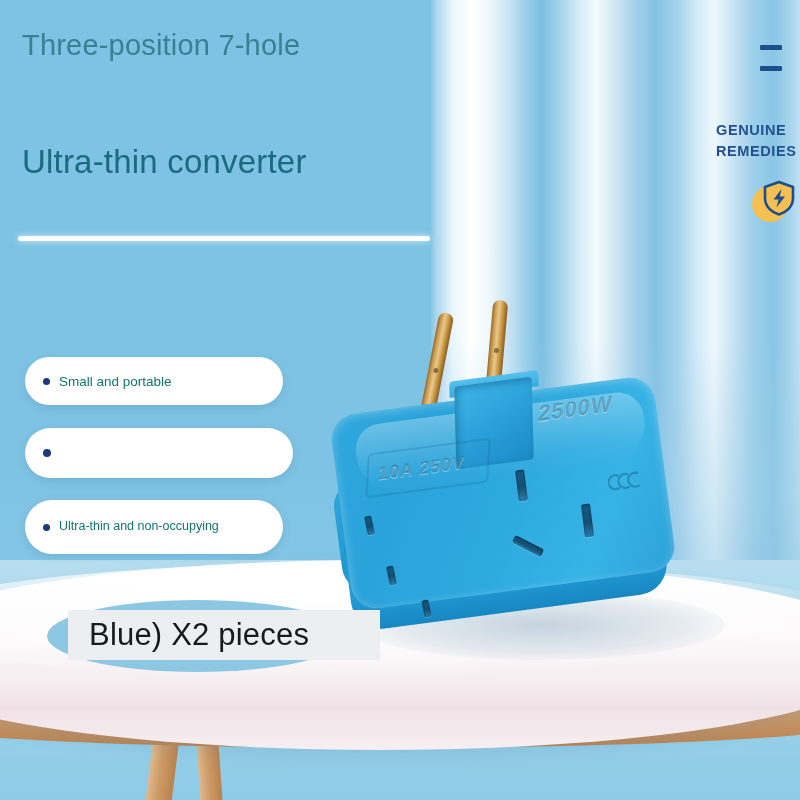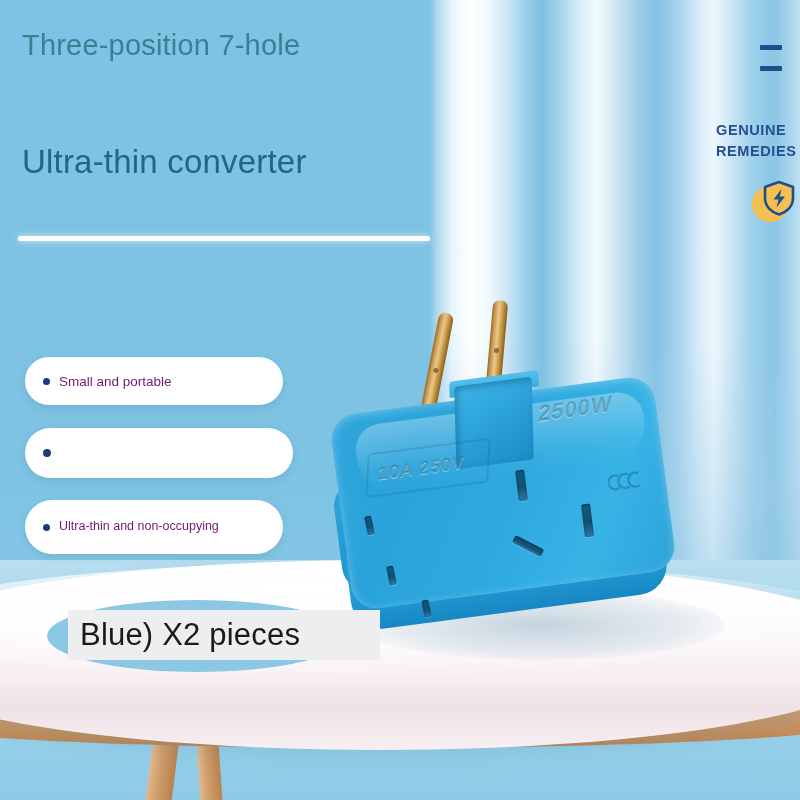--- a/index.html
+++ b/index.html
@@ -81,40 +81,40 @@
   
   .pill{
     position:absolute;display:flex;align-items:center;
     background:#ffffff;border-radius:30px;
     box-shadow:0 3px 9px rgba(60,120,150,.22);
   }
   .pill .dot{
     width:7px;height:7px;border-radius:50%;background:#1b3a7a;
     margin-right:9px;flex:0 0 auto;
   }
-  .pill .txt{color:#701a75;}
+  .pill .txt{color:#0f766e;}
   .pill-1{left:25px;top:357px;width:222px;height:48px;padding:0 18px;}
   .pill-1 .txt{font-size:13.5px;}
   .pill-2{left:25px;top:428px;width:232px;height:50px;padding:0 18px;}
   .pill-2 .txt{font-size:20px;}
   .pill-2 .dot{width:8px;height:8px;}
   .pill-3{left:25px;top:500px;width:222px;height:54px;padding:0 18px;}
   .pill-3 .txt{font-size:12.5px;line-height:1.24;}
 
   
   .banner-ellipse{
     position:absolute;left:47px;top:600px;width:300px;height:72px;
     background:#8cc8e4;border-radius:50%;
   }
   .banner-strip{
     position:absolute;left:68px;top:610px;width:312px;height:50px;
     background:#eceef0;
   }
   .banner-text{
-    position:absolute;left:80px;top:612px;width:310px;height:46px;
+    position:absolute;left:89px;top:612px;width:310px;height:46px;
     display:flex;align-items:center;
     font-size:31px;color:#1a1a1a;letter-spacing:.2px;text-align:right;
   }
 
   
   .wm-dash{position:absolute;width:22px;height:5px;background:#1d4f8f;border-radius:1px;}
   .wm-dash-1{left:760px;top:45px;}
   .wm-dash-2{left:760px;top:66px;}
   .wm-brand{
     position:absolute;left:716px;top:120px;width:110px;

